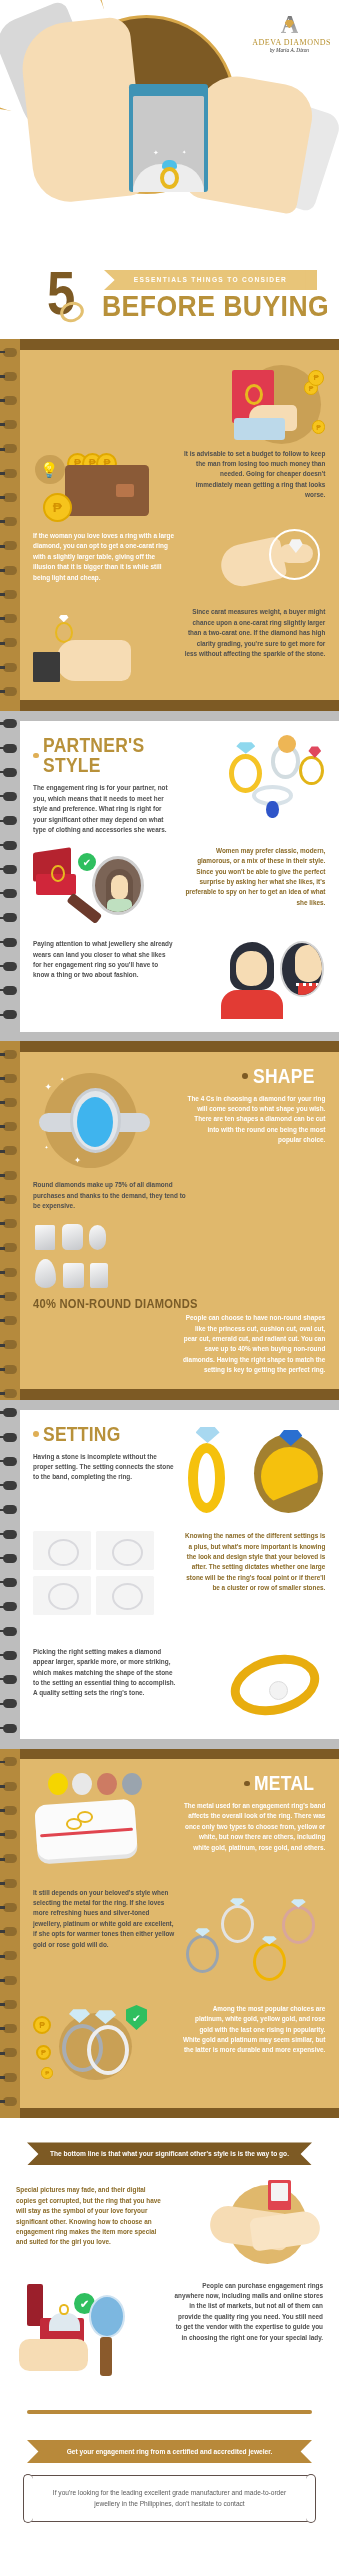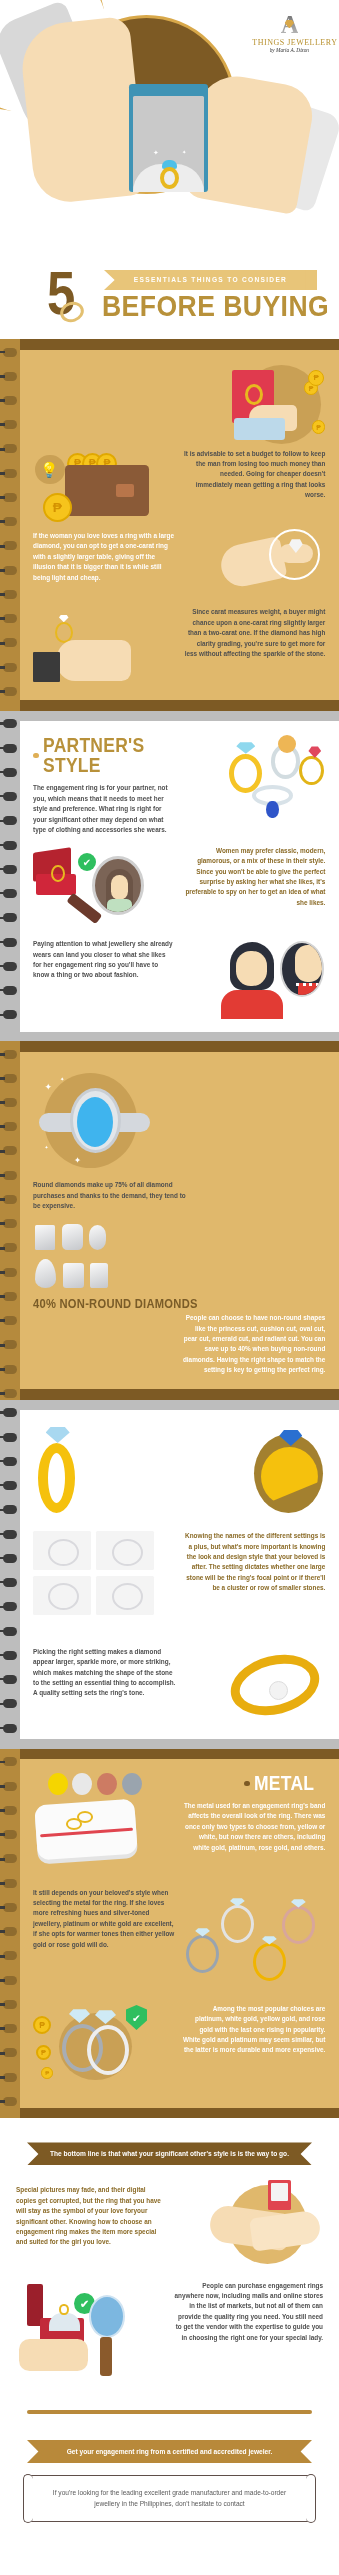--- a/index.html
+++ b/index.html
@@ -299,21 +299,21 @@
       <div class="ring-gold"></div>
       <span class="sparkle" style="left:24px;bottom:35px;">✦</span>
       <span class="sparkle" style="left:53px;bottom:37px;font-size:5.3px;">✦</span>
     </div>
 
     <div class="logo-top">
       <div style="position:relative;display:inline-block;">
         <div class="logo-a">A</div>
         <div class="logo-diamond"></div>
       </div>
-      <div class="logo-name">THINGS JEWELLERY</div>
+      <div class="logo-name">ADEVA DIAMONDS</div>
       <div class="logo-sub">by Maria A. Dizon</div>
     </div>
   </div>
 
   <div class="title-block">
 
     <div class="five-row">
       <div class="big-five">5</div>
       <div class="five-ring"></div>
       <div class="ribbon">ESSENTIALS THINGS TO CONSIDER</div>
@@ -546,20 +546,27 @@
         <div class="col art" style="min-height:105px;">
           <div class="circ-bg" style="left:10.5px;top:7.4px;width:93px;height:95px;"></div>
           <div style="position:absolute;left:6.3px;top:47px;width:111px;height:19px;background:#d4d8dd;border-radius:10.5px;"></div>
           <div style="position:absolute;left:37px;top:22px;width:51px;height:65px;border-radius:50%;background:#e2e6ea;border:3.2px solid #c9ced4;"></div>
           <div style="position:absolute;left:44px;top:31px;width:36px;height:50px;border-radius:50%;background:#3fb4ee;"></div>
           <span class="sparkle" style="left:11.6px;top:16px;font-size:9px;">✦</span>
           <span class="sparkle" style="left:27px;top:10.5px;font-size:5.3px;">✦</span>
           <span class="sparkle" style="left:41px;top:89px;font-size:8.4px;">✦</span>
           <span class="sparkle" style="left:11.6px;top:79px;font-size:4.7px;">✦</span>
         </div>
+        <div class="col">
+          <div class="sec-head right">
+            <span class="dot brown"></span>
+            <span class="sec-title white">SHAPE</span>
+          </div>
+          <p class="body white right">The 4 Cs in choosing a diamond for your ring will come second to what shape you wish. There are ten shapes a diamond can be cut into with the round one being the most popular choice.</p>
+        </div>
       </div>
 
       <div class="row" style="margin-top:9.5px;">
         <div class="col">
           <p class="body dark">Round diamonds make up 75% of all diamond purchases and thanks to the demand, they tend to be expensive.</p>
 
           <div style="margin-top:10.5px;">
             <div>
               <span class="gem princess"></span>
               <span class="gem cushion"></span>
@@ -615,20 +622,27 @@
         <div class="ring-hole gray" style="top: 275px;"></div>
         <div class="ring-bar gray" style="top: 278px;"></div>
         <div class="ring-hole gray" style="top: 299px;"></div>
         <div class="ring-bar gray" style="top: 303px;"></div>
         <div class="ring-hole gray" style="top: 324px;"></div>
         <div class="ring-bar gray" style="top: 327px;"></div>
       </div>
     <div class="body-inner">
 
       <div class="row">
+        <div class="col">
+          <div class="sec-head">
+            <span class="dot gold"></span>
+            <span class="sec-title gold">SETTING</span>
+          </div>
+          <p class="body dark">Having a stone is incomplete without the proper setting. The setting connects the stone to the band, completing the ring.</p>
+        </div>
         <div class="col art" style="min-height:98px;">
           <div style="position:absolute;left:5.3px;top:19px;width:37px;height:70px;border:10.5px solid #f5c10d;border-radius:50%;"></div>
           <div style="position:absolute;left:12.7px;top:3.2px;width:24px;height:16px;background:#a8d8f0;clip-path:polygon(50% 100%,0 35%,20% 0,80% 0,100% 35%);"></div>
           <div style="position:absolute;right:2.1px;top:10.5px;width:69px;height:79px;border-radius:50%;background:#a3802f;"></div>
           <div style="position:absolute;right:7.4px;top:23px;width:57px;height:59px;border-radius:50%;background:#f5c10d;clip-path:polygon(0 0,100% 0,100% 60%,0 100%);"></div>
           <div style="position:absolute;right:23px;top:6.3px;width:23px;height:16px;background:#2a6fd0;clip-path:polygon(50% 100%,0 35%,20% 0,80% 0,100% 35%);"></div>
         </div>
       </div>
 
       <div class="row" style="margin-top:9.5px;">

